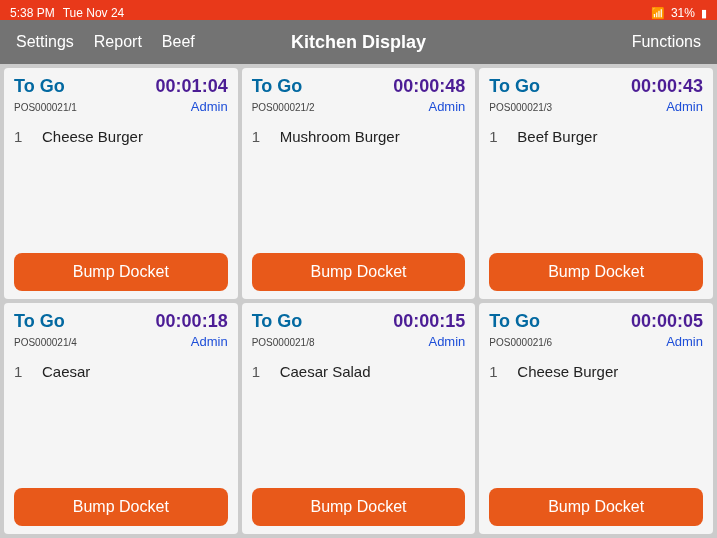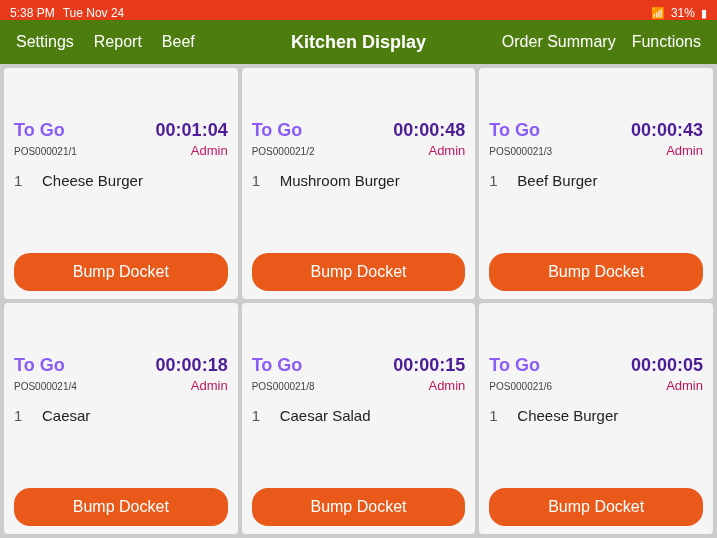--- a/index.html
+++ b/index.html
@@ -20,21 +20,21 @@
       align-items: flex-end;
       padding: 0 10px;
       height: 20px;
       font-size: 12px;
     }
     .status-bar-left { display: flex; gap: 8px; }
     .status-bar-right { display: flex; gap: 6px; align-items: center; }
 
     
     .nav-bar {
-      background: #4d7c0f;
+      background: #737373;
       color: white;
       display: flex;
       align-items: center;
       justify-content: space-between;
       height: 44px;
       padding: 0 16px;
     }
     .nav-left { display: flex; gap: 20px; }
     .nav-left span {
       font-size: 16px;
@@ -77,41 +77,40 @@
       border-bottom: none;
     }
     .card-header-row1 {
       display: flex;
       justify-content: space-between;
       align-items: baseline;
     }
     .card-title {
       font-size: 18px;
       font-weight: 600;
-      color: #8b5cf6;
-      margin-top: 44px;
+      color: #0369a1;
     }
     .card-timer {
       font-size: 18px;
       font-weight: 600;
       color: #4c1d95;
     }
     .card-header-row2 {
       display: flex;
       justify-content: space-between;
       align-items: baseline;
       margin-top: 2px;
     }
     .card-pos {
       font-size: 10px;
       color: #444;
     }
     .card-user {
       font-size: 13px;
-      color: #be185d;
+      color: #1d4ed8;
     }
     .card-body {
       flex: 1;
       padding: 10px 10px;
     }
     .order-item {
       display: flex;
       gap: 12px;
       font-size: 15px;
       color: #222;
@@ -122,21 +121,21 @@
       min-width: 16px;
     }
     .card-footer {
       padding: 8px 10px;
     }
     .bump-btn {
       width: 100%;
       background: #e8591a;
       color: white;
       border: none;
-      border-radius: 16px;
+      border-radius: 8px;
       padding: 10px 0;
       font-size: 16px;
       font-weight: 500;
       cursor: pointer;
     }
 
     
     .wifi-icon { font-size: 11px; }
     .battery-icon { font-size: 11px; }
   </style>
@@ -156,21 +155,20 @@
 </div>
 
 <div class="nav-bar">
   <div class="nav-left">
     <span>Settings</span>
     <span>Report</span>
     <span>Beef</span>
   </div>
   <span class="nav-title">Kitchen Display</span>
   <div class="nav-right">
-    <span>Order Summary</span>
     <span>Functions</span>
   </div>
 </div>
 
 <div class="grid" id="card-grid">
 <div class="card">
     <div class="card-header">
       <div class="card-header-row1">
         <span class="card-title">To Go</span>
         <span class="card-timer">00:01:04</span>

